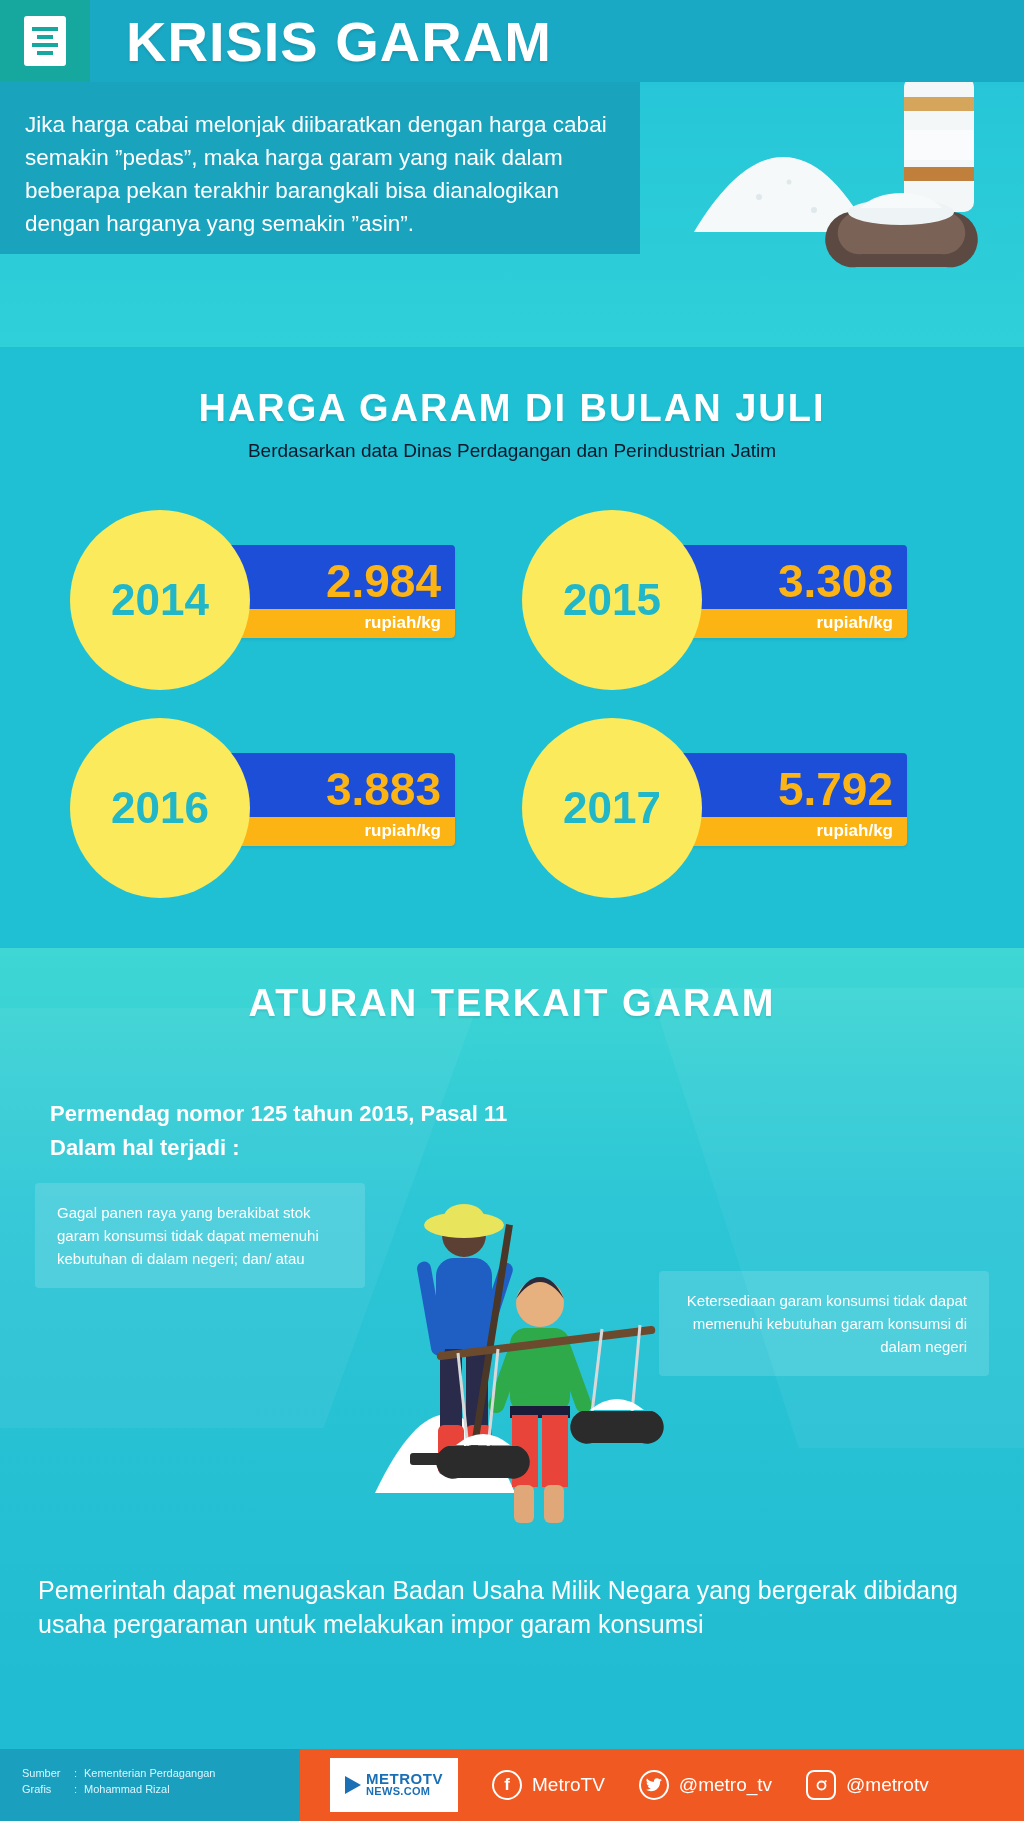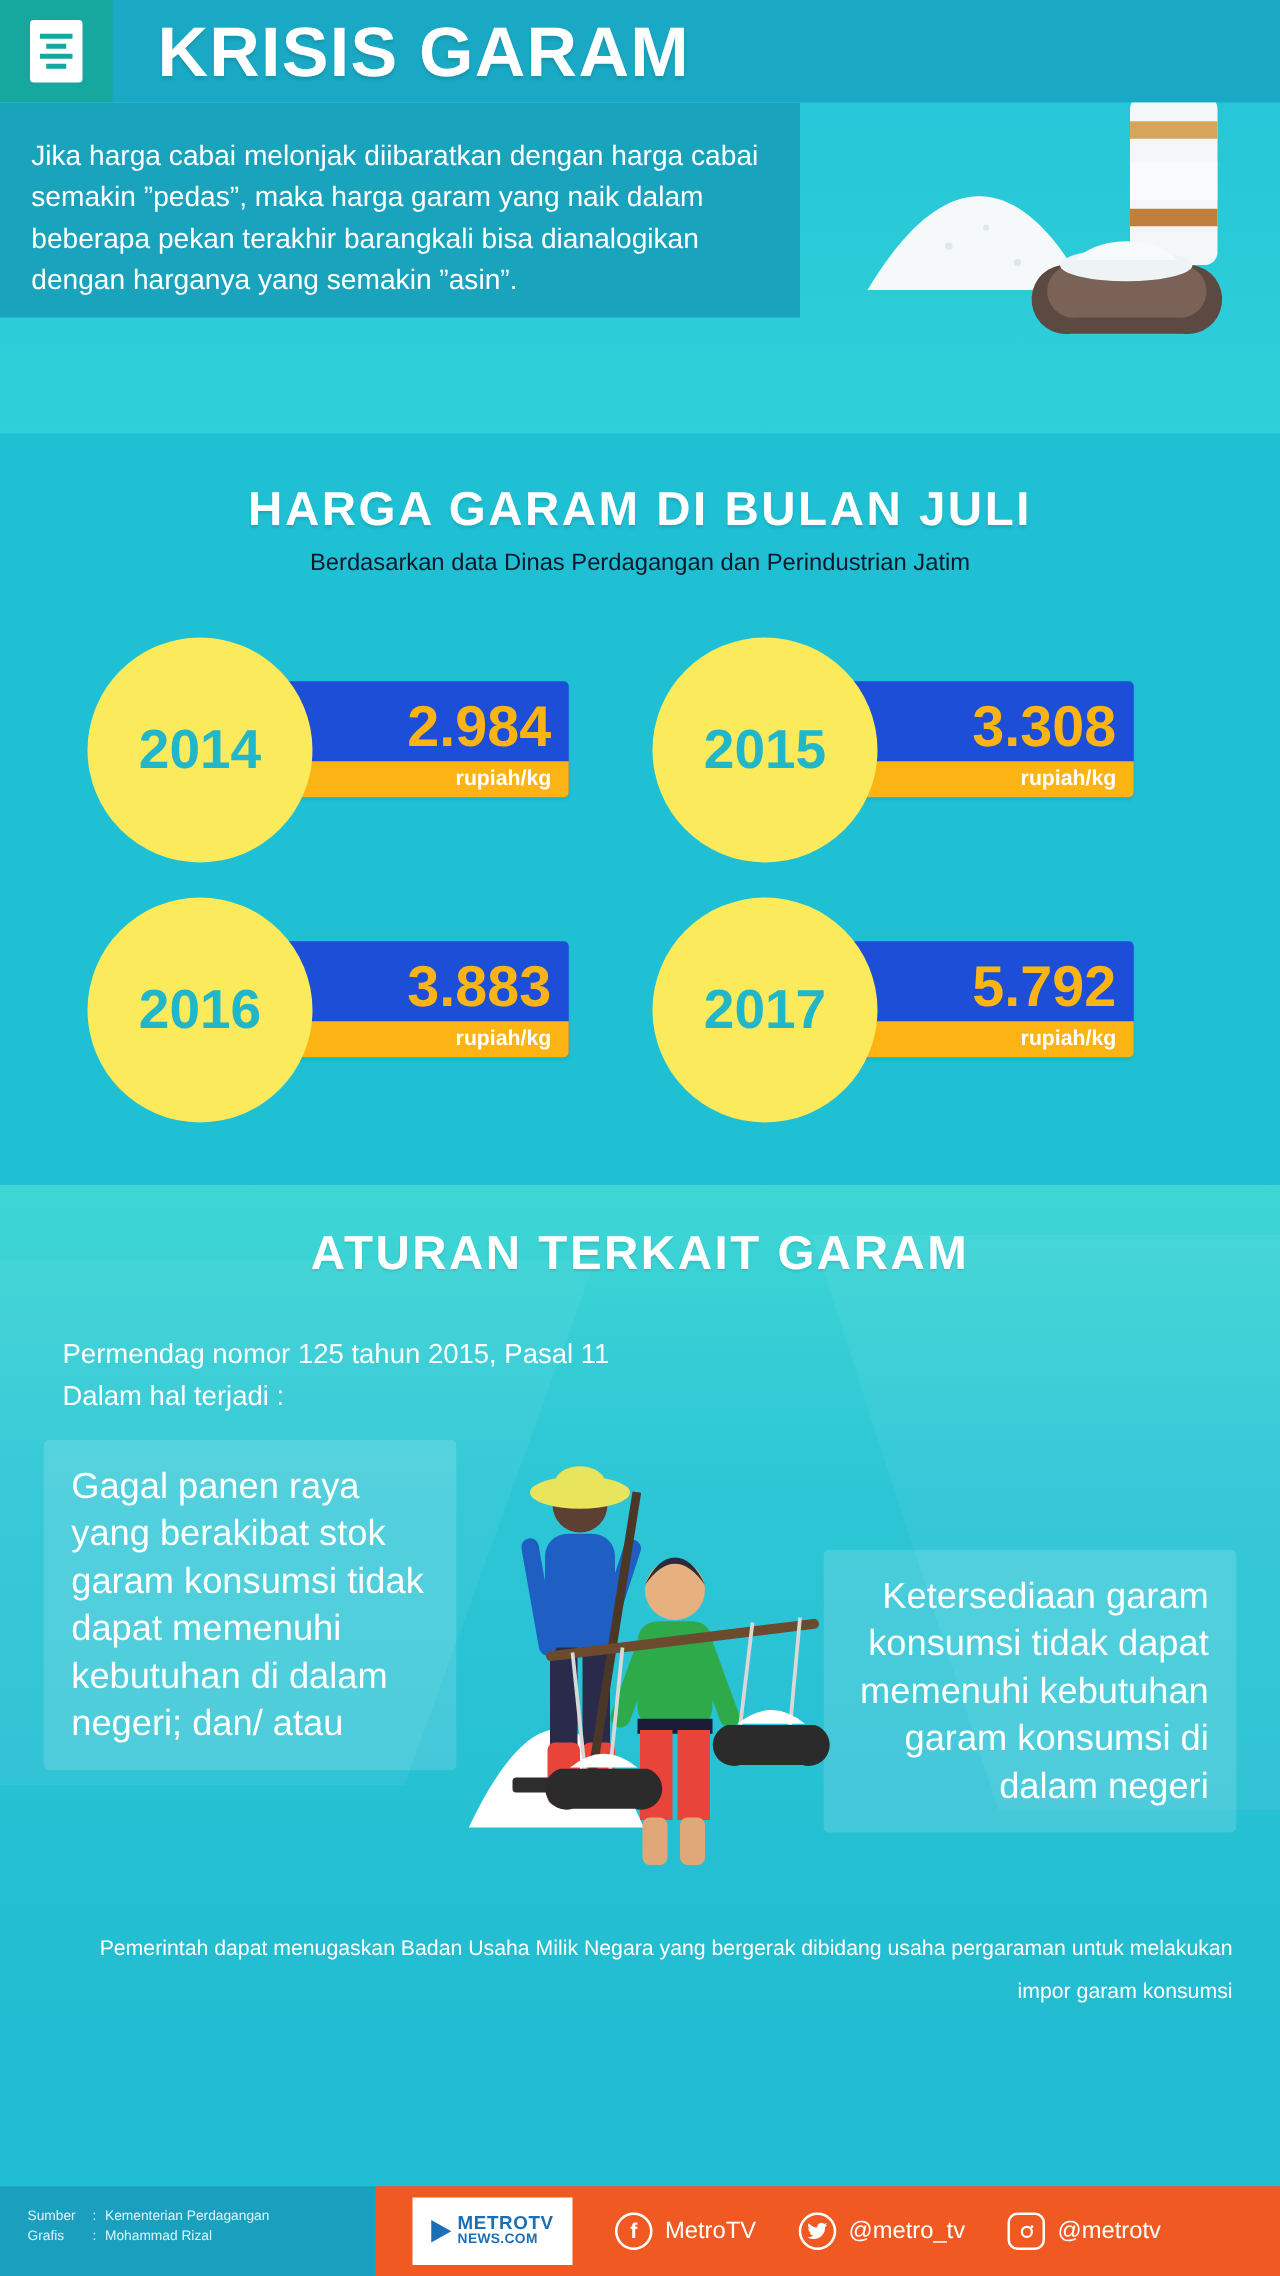--- a/index.html
+++ b/index.html
@@ -180,50 +180,50 @@
   .rules-title {
     text-align: center;
     color: #ffffff;
     font-size: 38px;
     font-weight: bold;
     letter-spacing: 2px;
     position: relative; z-index: 3;
     text-shadow: 0 2px 2px rgba(0,0,0,.10);
   }
   .rule-intro {
-    margin-top: 41px;
+    margin-top: 72px;
     padding-left: 50px;
-    position: relative; z-index: 3;
+    position: relative; z-index: 3; font-weight: bold;
   }
   .rule-intro p {
     color: #ffffff;
     font-size: 22px;
     line-height: 34px;
   }
   .rule-boxes { position: relative; z-index: 3; margin-top: 18px; height: 380px; }
   .rule-box {
     position: absolute;
     background: rgba(255,255,255,.14);
     border-radius: 4px;
     padding: 18px 22px;
     color: #ffffff;
-    font-size: 29px;
-    line-height: 38px;
+    font-size: 15px;
+    line-height: 23px;
   }
   .rule-box.left { left: 35px; top: 0; width: 330px; }
   .rule-box.right { right: 35px; top: 88px; width: 330px; text-align: right; }
 
   
   .farmers { position: absolute; left: 340px; bottom: 0; width: 360px; height: 400px; z-index: 2; }
 
   .closing {
     position: relative; z-index: 4;
-    text-align: right;
-    color: #ffffff;
-    font-size: 17px;
+    text-align: left;
+    color: #ffffff;
+    font-size: 25px;
     line-height: 34px;
     padding: 10px 38px 38px 38px;
   }
 
   
   .footer {
     height: 72px;
     background: #1b9fbe;
     display: flex;
     align-items: stretch;

